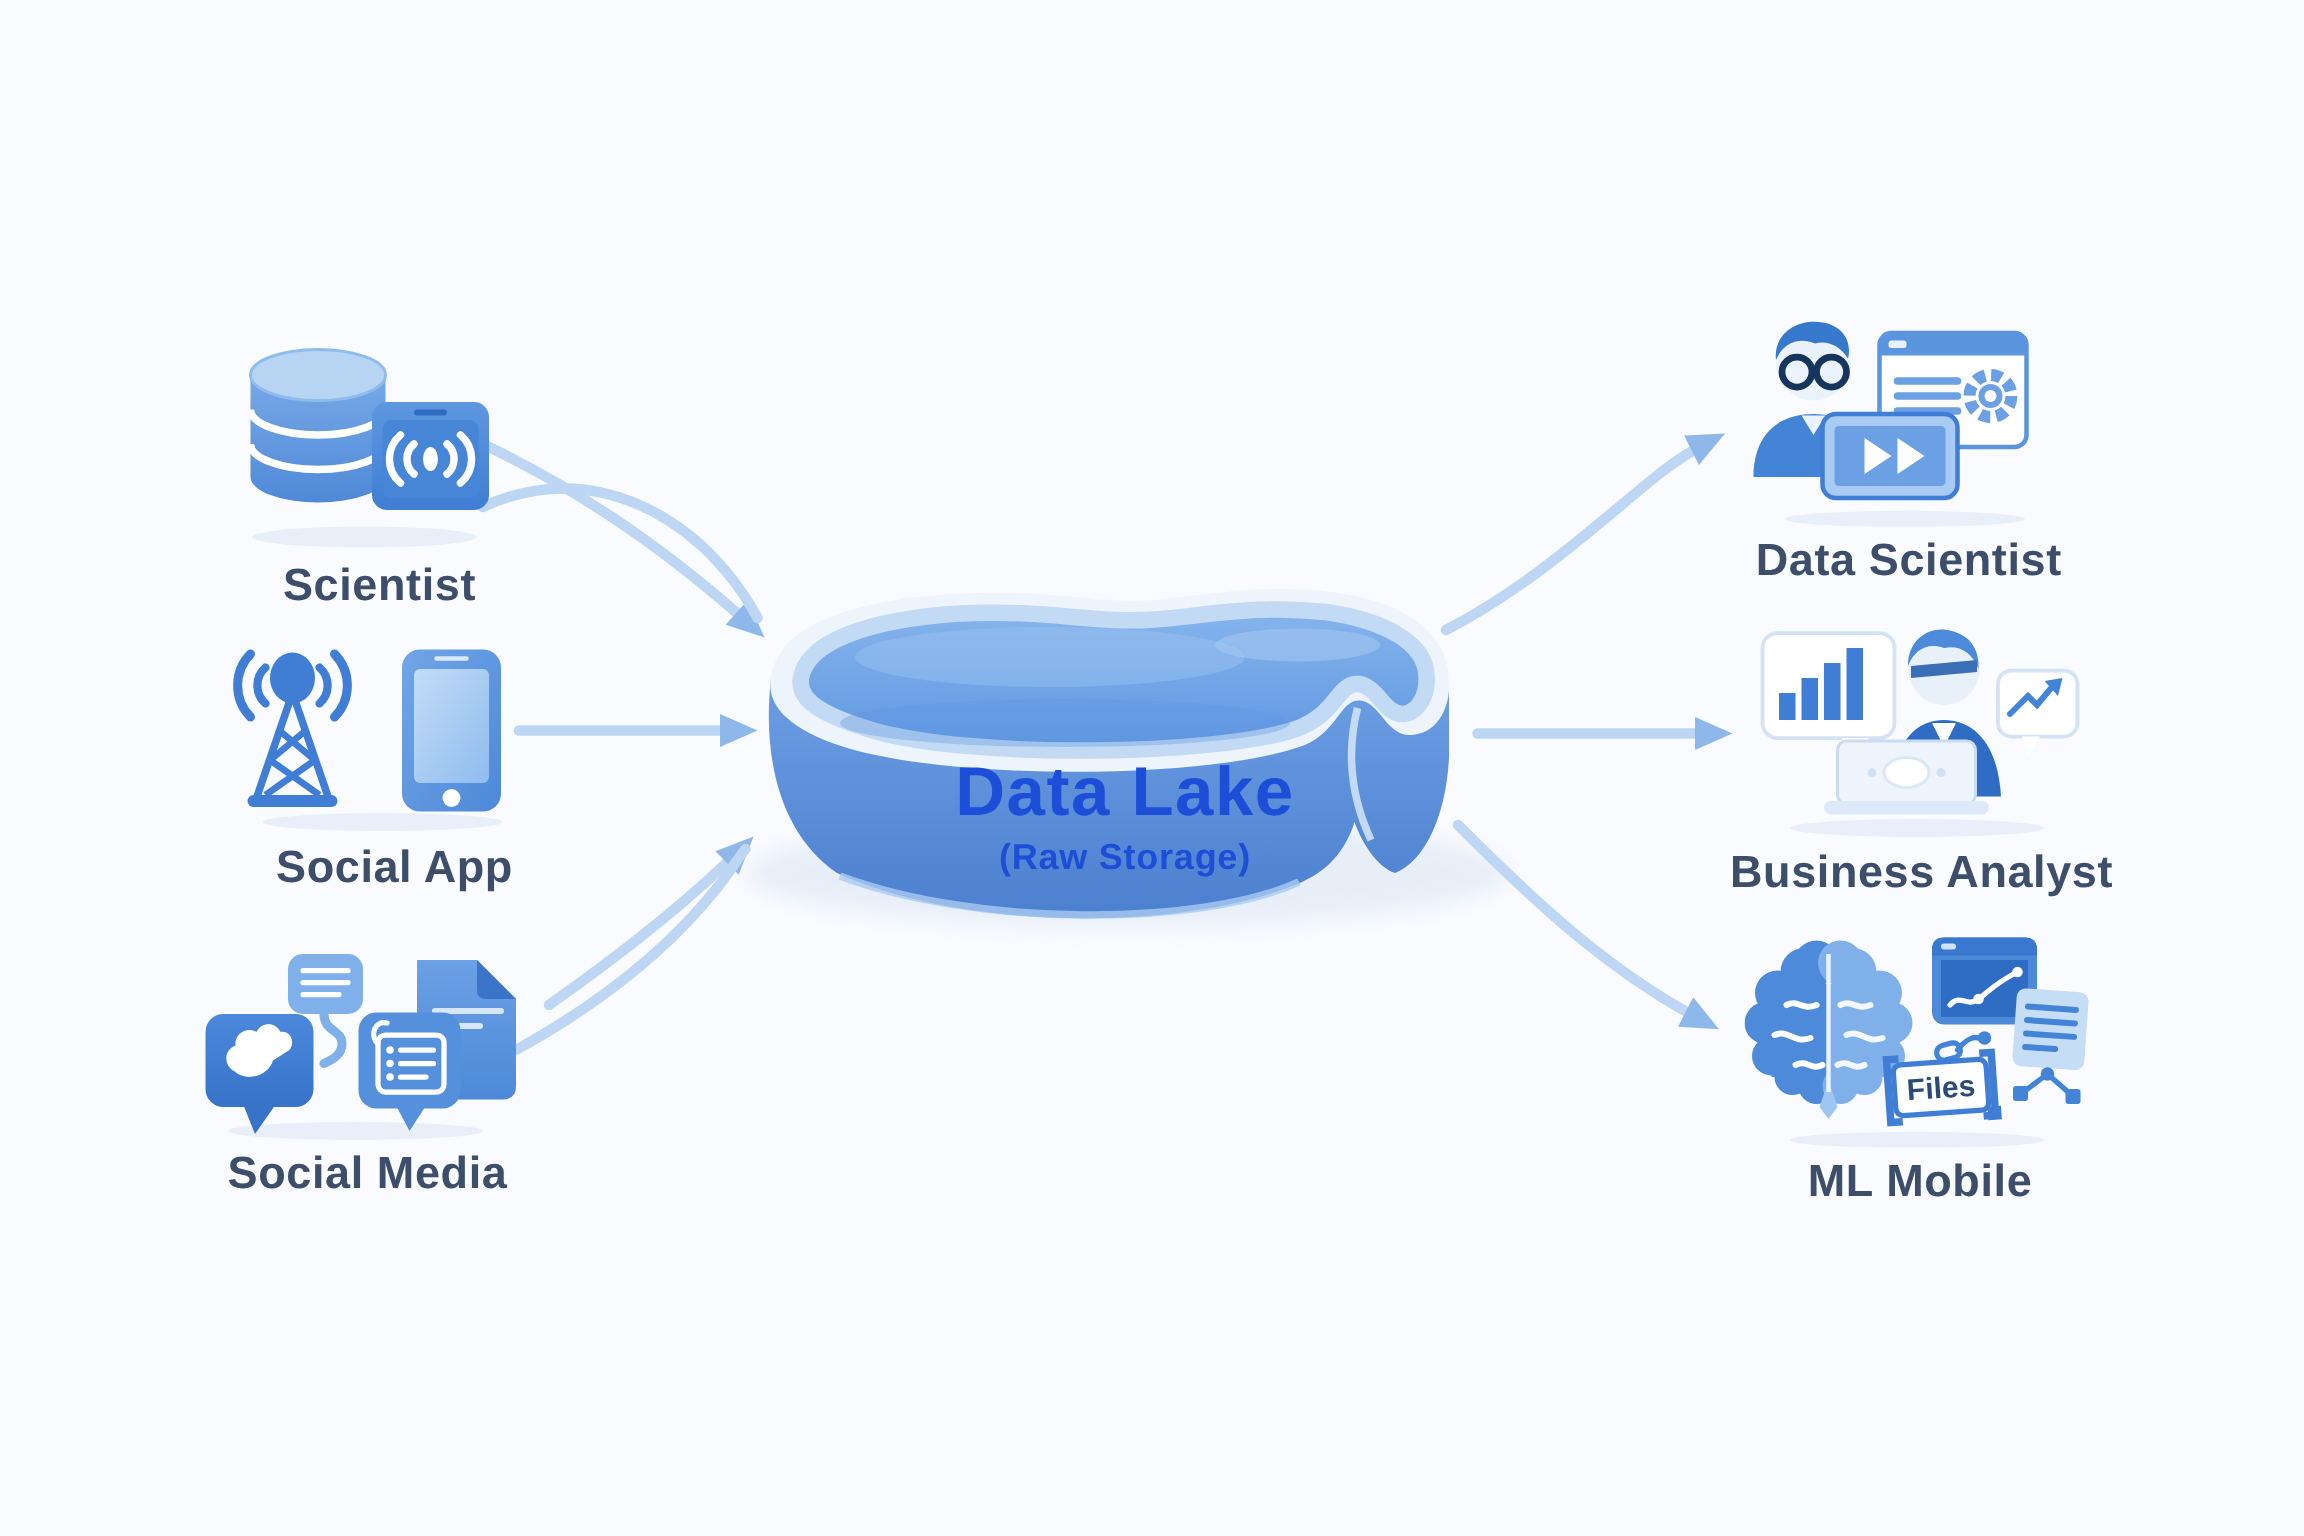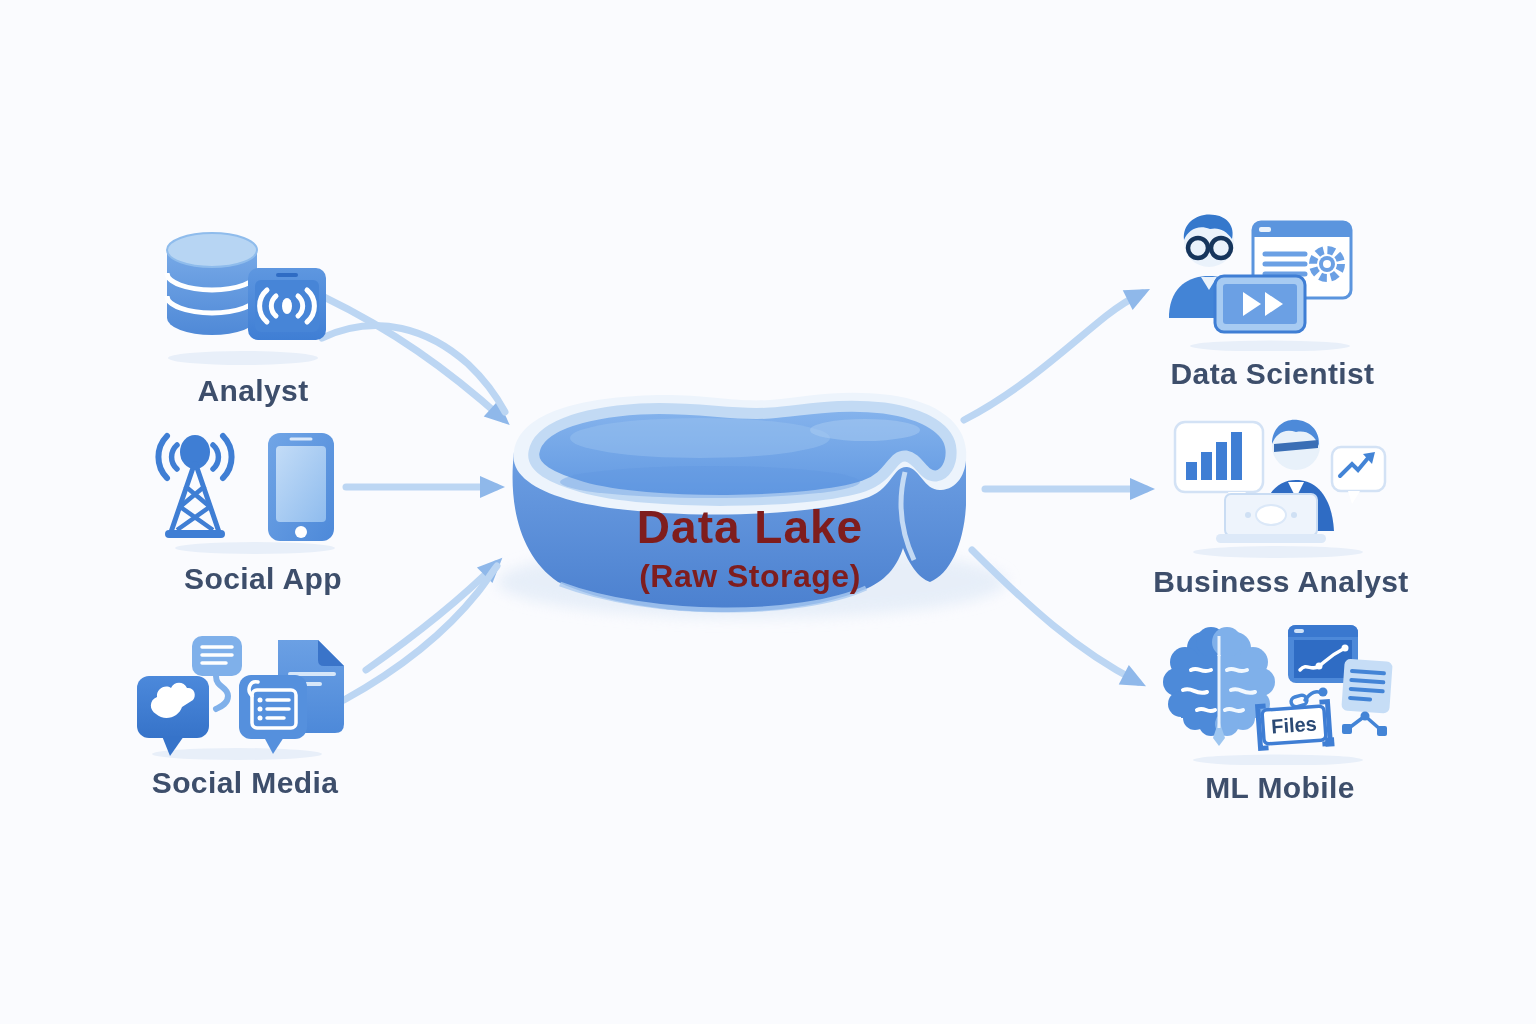--- a/index.html
+++ b/index.html
@@ -10,24 +10,24 @@
   }
   .canvas{position:relative;width:1536px;height:1024px;}
   .layer{position:absolute;left:0;top:0;width:1536px;height:1024px;}
   .node{position:absolute;display:flex;flex-direction:column;align-items:center;}
   .node svg{display:block;width:100%;height:auto;}
   .node-label{
     margin-top:6px;font-size:30px;font-weight:600;color:#3d4e6b;
     letter-spacing:.4px;white-space:nowrap;
   }
   .lake-label{
-    position:absolute;left:550px;top:500px;width:400px;text-align:center;color:#7f1d1d;
+    position:absolute;left:550px;top:500px;width:400px;text-align:center;color:#1d4ed8;
   }
   .lake-title{font-size:46px;font-weight:700;letter-spacing:1px;}
-  .lake-sub{font-size:32px;font-weight:700;margin-top:4px;letter-spacing:.5px;}
+  .lake-sub{font-size:24px;font-weight:700;margin-top:4px;letter-spacing:.5px;}
 </style>
 </head>
 <body>
 
 <div class="canvas">
 
   <svg class="layer" viewBox="0 0 1536 1024">
     <defs>
       <marker id="ah" orient="auto" markerUnits="userSpaceOnUse" markerWidth="30" markerHeight="28" refX="18" refY="13">
         <path d="M2 2 L27 13 L2 24 Z" fill="#8fb8ea"></path>
@@ -112,21 +112,21 @@
         <rect x="100" y="50" width="78" height="72" rx="10" fill="url(#devGrad)"></rect>
         <rect x="128" y="55" width="22" height="4" rx="2" fill="#2f6cc4"></rect>
         <rect x="107" y="62" width="64" height="52" rx="6" fill="#4785d7"></rect>
         <ellipse cx="139" cy="88" rx="5" ry="8" fill="#ffffff"></ellipse>
         <path d="M128 78 A13 13 0 0 0 128 98" stroke="#ffffff" stroke-width="5" fill="none" stroke-linecap="round"></path>
         <path d="M119 72 A21 21 0 0 0 119 104" stroke="#ffffff" stroke-width="5" fill="none" stroke-linecap="round"></path>
         <path d="M150 78 A13 13 0 0 1 150 98" stroke="#ffffff" stroke-width="5" fill="none" stroke-linecap="round"></path>
         <path d="M159 72 A21 21 0 0 1 159 104" stroke="#ffffff" stroke-width="5" fill="none" stroke-linecap="round"></path>
       </g>
     </svg>
-    <div class="node-label">Analyst</div>
+    <div class="node-label">Scientist</div>
   </div>
 
   <div class="node" style="left:155px;top:428px;width:216px;">
     <svg viewBox="0 0 216 128">
       <ellipse cx="100" cy="120" rx="80" ry="6" fill="#e8eff9"></ellipse>
       <g stroke="#3f7ed4" fill="#3f7ed4">
         <path d="M12 8 A30 30 0 0 0 12 50" stroke-width="6" fill="none" stroke-linecap="round"></path>
         <path d="M22 17 A16 16 0 0 0 22 41" stroke-width="5.5" fill="none" stroke-linecap="round"></path>
         <path d="M68 8 A30 30 0 0 1 68 50" stroke-width="6" fill="none" stroke-linecap="round"></path>
         <path d="M58 17 A16 16 0 0 1 58 41" stroke-width="5.5" fill="none" stroke-linecap="round"></path>

